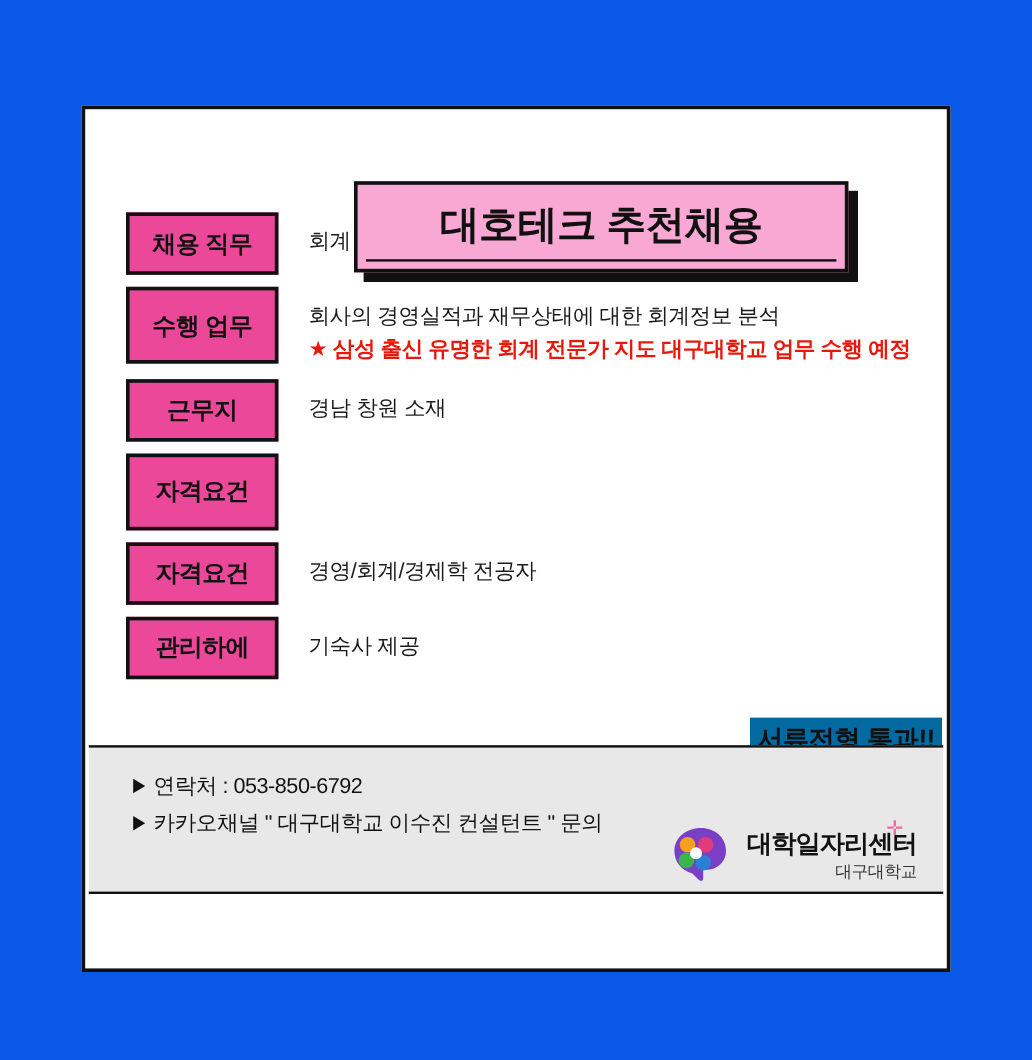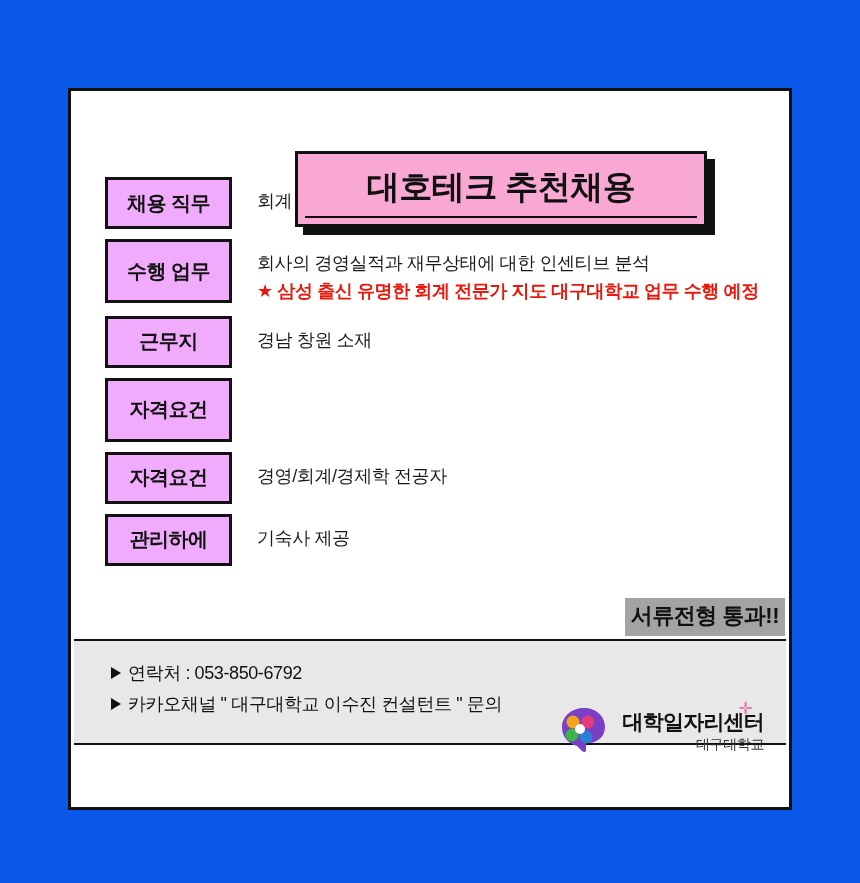--- a/index.html
+++ b/index.html
@@ -75,21 +75,21 @@
   .row {
     position: relative;
     display: flex;
     align-items: flex-start;
     margin-bottom: 10px;
   }
   .label-box {
     width: 127px;
     min-height: 52px;
     border: 3px solid #111111;
-    background: #f0abfc;
+    background: #ec4899;
     display: flex;
     align-items: center;
     justify-content: center;
     font-size: 20px;
     font-weight: bold;
     color: #111111;
     letter-spacing: -0.5px;
     flex: 0 0 auto;
   }
   .value-col {
@@ -108,37 +108,37 @@
     color: #e8190c;
     font-weight: bold;
   }
   .row.two-line .label-box { min-height: 64px; }
 
   
   .highlight-stamp {
     position: absolute;
     right: 4px;
     top: 507px;
-    background: #a3a3a3;
+    background: #0369a1;
     padding: 3px 6px 5px 6px;
     font-size: 22px;
     font-weight: bold;
     color: #111111;
     letter-spacing: -0.5px;
     white-space: nowrap;
     margin-left: 23px;
   }
 
   
   .footer {
     position: absolute;
     left: 3px;
     right: 3px;
     bottom: 62px;
-    height: 106px;
+    height: 124px;
     background: #e8e8e8;
     border-top: 2px solid #111111;
     border-bottom: 2px solid #111111;
   }
   .contact-lines {
     position: absolute;
     left: 37px;
     top: 17px;
   }
   .contact-line {
@@ -217,21 +217,21 @@
     <div class="row">
       <div class="label-box">채용 직무</div>
       <div class="value-col">
         <div class="value-line">회계 / 경영 1명</div>
       </div>
     </div>
 
     <div class="row two-line">
       <div class="label-box">수행 업무</div>
       <div class="value-col">
-        <div class="value-line">회사의 경영실적과 재무상태에 대한 인센티브 분석</div>
+        <div class="value-line">회사의 경영실적과 재무상태에 대한 회계정보 분석</div>
         <div class="value-line accent">★ 삼성 출신 유명한 회계 전문가 지도 대구대학교 업무 수행 예정</div>
       </div>
     </div>
 
     <div class="row">
       <div class="label-box">근무지</div>
       <div class="value-col">
         <div class="value-line">경남 창원 소재</div>
       </div>
     </div>

